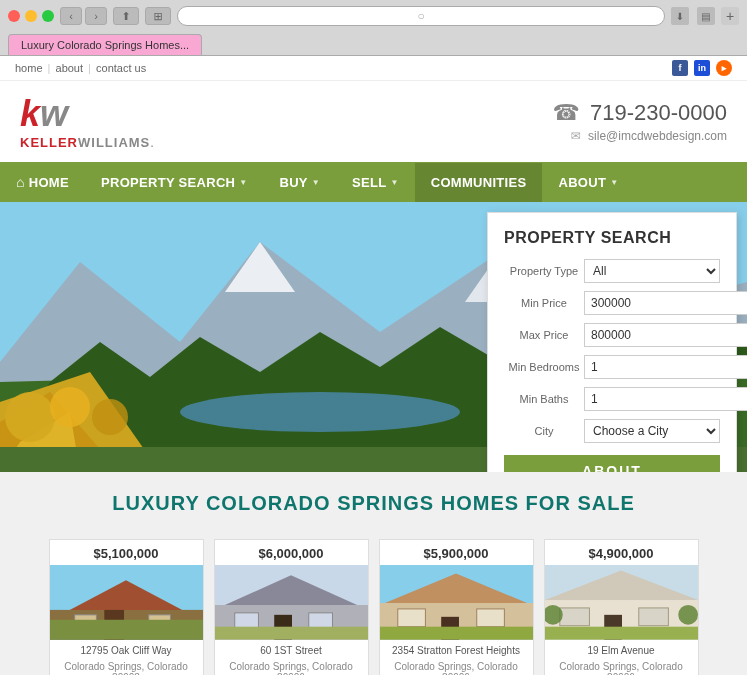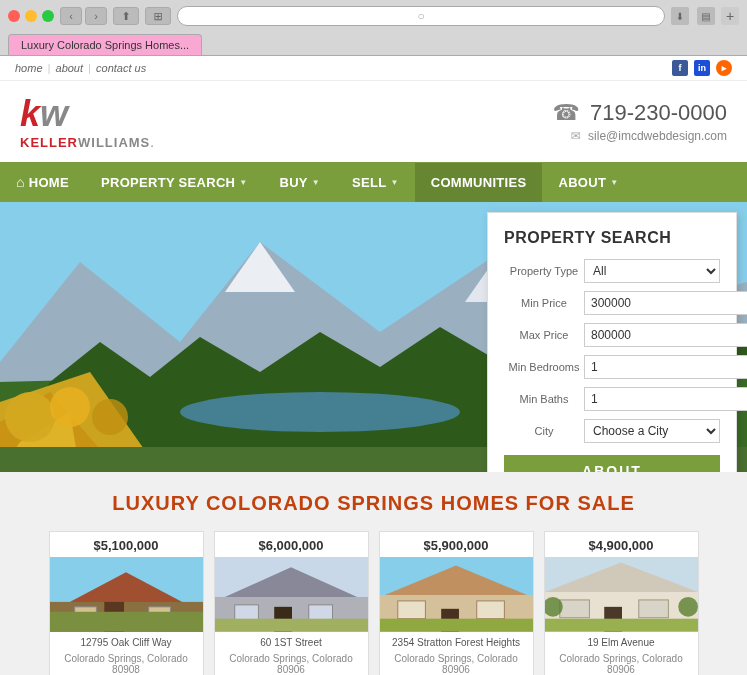--- a/index.html
+++ b/index.html
@@ -59,21 +59,21 @@
 
     
     .top-bar {
       background: white;
       padding: 4px 15px;
       display: flex;
       justify-content: space-between;
       align-items: center;
       border-bottom: 1px solid #eee;
     }
-    .top-bar-links { font-size: 11px; color: #666; font-style: italic; }
+    .top-bar-links { font-size: 11px; color: #666; }
     .top-bar-links a { color: #666; text-decoration: none; }
     .top-bar-links span { color: #ccc; margin: 0 2px; }
     .social-icons { display: flex; gap: 6px; align-items: center; }
     .social-icon {
       width: 16px; height: 16px; background: #888; border-radius: 2px;
       display: flex; align-items: center; justify-content: center;
       font-size: 9px; color: white; font-weight: bold;
     }
 
     
@@ -204,22 +204,22 @@
 
     
     .listings-section {
       background: #f0f0f0;
       padding: 20px;
     }
     .listings-title {
       text-align: center;
       font-size: 20px;
       font-weight: bold;
-      color: #c2410c;
-      margin-bottom: 16px;
+      color: #0f766e;
+      margin-bottom: 24px;
       letter-spacing: 1px;
     }
     .listings-grid {
       display: flex;
       gap: 10px;
       justify-content: center;
     }
     .listing-card {
       background: white;
       width: 155px;

